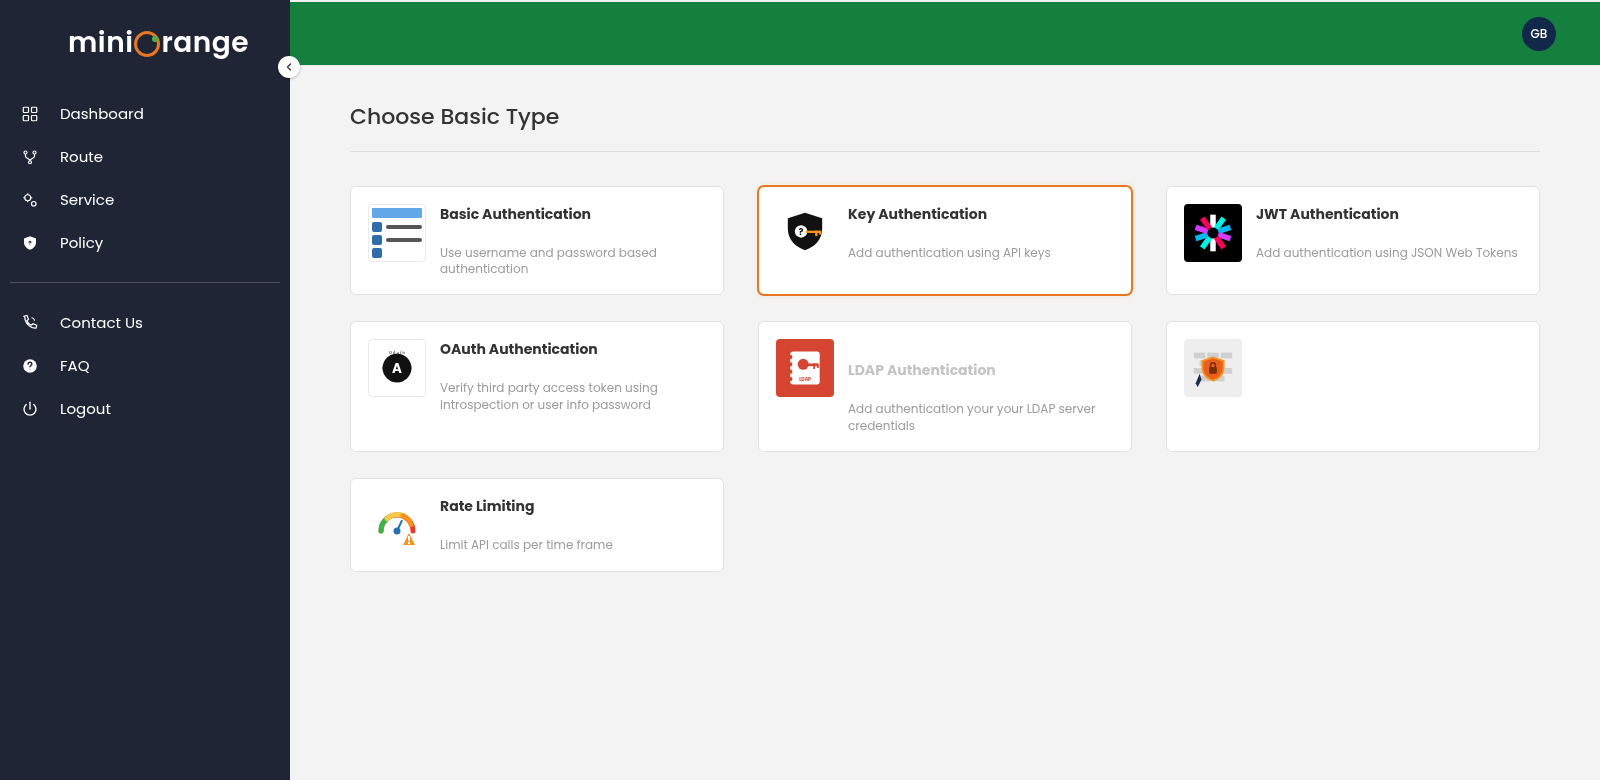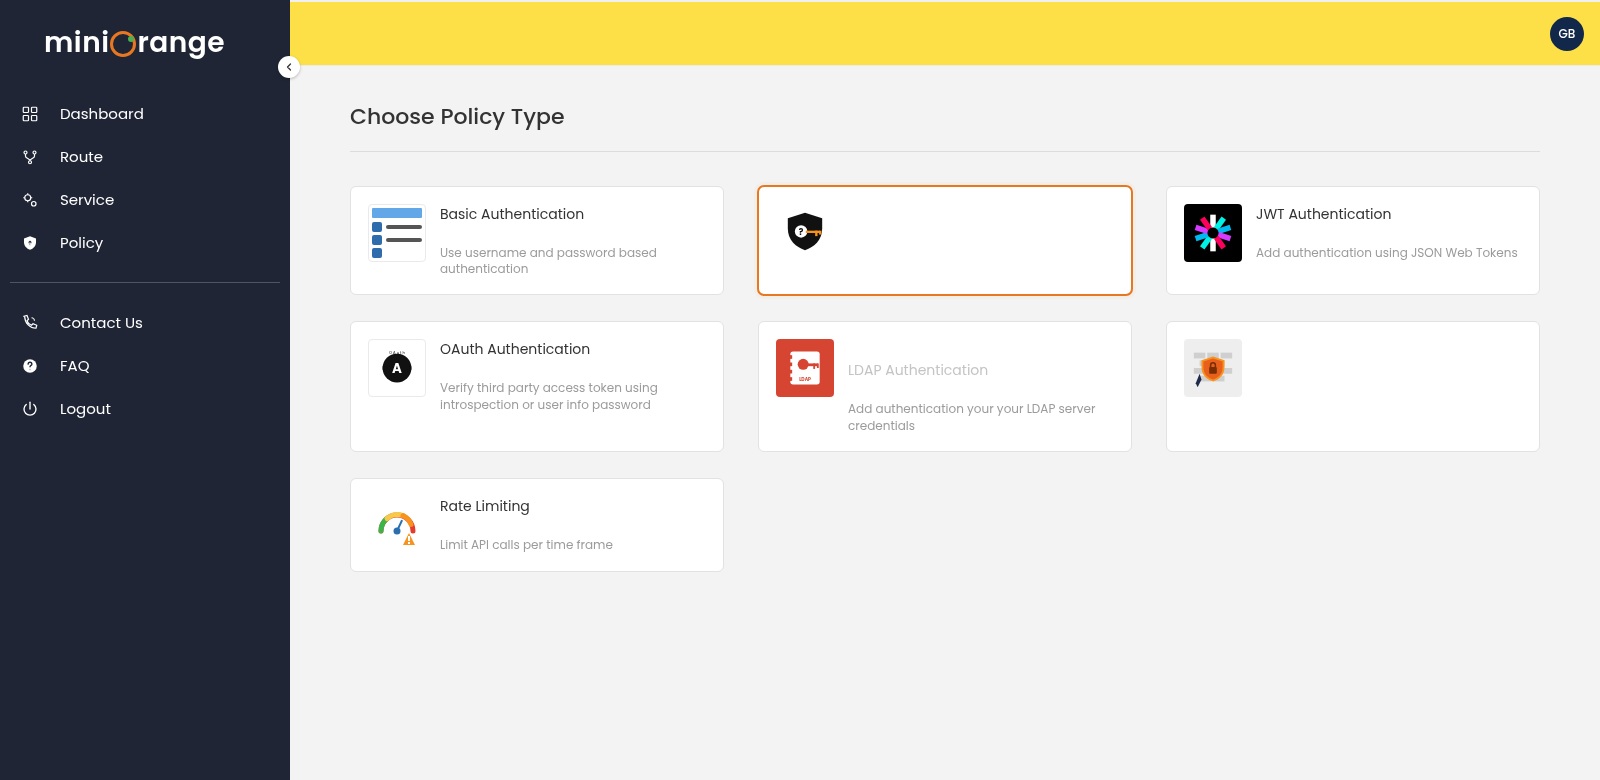--- a/index.html
+++ b/index.html
@@ -12,40 +12,40 @@
     --card-border:#e2e2e2;
     --highlight:#e87722;
     --hr:#dcdcdc;
     --avatar-bg:#11284b;
   }
   *{box-sizing:border-box;font-family:Poppins, "Segoe UI", Arial, sans-serif;}
   html,body{margin:0;padding:0;height:100%;}
   body{display:flex;min-height:100vh;background:#fff;}
   
   .sidebar{width:290px;background:var(--sidebar-bg);color:#fff;display:flex;flex-direction:column;position:relative;flex-shrink:0;}
-  .logo{padding:22px 24px 28px 44px;font-size:28px;font-weight:600;letter-spacing:0.5px;}
+  .logo{padding:22px 24px 28px 68px;font-size:28px;font-weight:600;letter-spacing:0.5px;}
   .logo .o{display:inline-flex;width:26px;height:26px;border:3px solid #e87722;border-radius:50%;vertical-align:middle;position:relative;margin:0 1px;}
   .logo .o::after{content:"";position:absolute;top:2px;right:-1px;width:6px;height:6px;background:#4caf50;border-radius:50%;}
   .nav{padding:0 12px;}
   .nav-item{display:flex;align-items:center;gap:20px;padding:10px 8px;cursor:pointer;font-size:15px;border-radius:6px;}
   .nav-item .icon{width:20px;display:flex;justify-content:center;align-items:center;}
   .divider{height:1px;background:rgba(255,255,255,0.22);margin:18px 10px;}
   .collapse-btn{position:absolute;right:-10px;top:56px;width:22px;height:22px;background:#fff;border-radius:50%;display:flex;align-items:center;justify-content:center;color:#333;cursor:pointer;box-shadow:0 1px 3px rgba(0,0,0,.25);}
   
   .main{flex:1;display:flex;flex-direction:column;min-width:0;}
-  .topbar{height:66px;background:#fde047;border-top:2px solid #f0f0f0;border-bottom:1px solid #eaeaea;display:flex;align-items:center;justify-content:flex-end;padding:0 16px;}
+  .topbar{height:66px;background:#15803d;border-top:2px solid #f0f0f0;border-bottom:1px solid #eaeaea;display:flex;align-items:center;justify-content:flex-end;padding:0 44px;}
   .avatar{width:34px;height:34px;border-radius:50%;background:var(--avatar-bg);color:#fff;font-size:12px;display:flex;align-items:center;justify-content:center;cursor:pointer;font-weight:500;}
   .content{flex:1;background:var(--page-bg);padding:34px 60px;}
   h1{font-size:22px;font-weight:500;color:#333;margin:0 0 18px;}
   hr.rule{border:none;border-top:1px solid var(--hr);margin:0 0 34px;}
   .grid{display:grid;grid-template-columns:repeat(3, minmax(0,1fr));gap:26px 34px;}
   .card{background:var(--card-bg);border:1px solid var(--card-border);border-radius:6px;padding:17px;display:flex;gap:14px;min-height:94px;cursor:pointer;}
   .card.selected{outline:2px solid var(--highlight);outline-offset:-1px;box-shadow:0 0 0 4px rgba(232,119,34,0.04);}
   .card .thumb{width:58px;height:58px;border-radius:4px;flex-shrink:0;overflow:hidden;display:flex;align-items:center;justify-content:center;}
-  .card .info .title{font-size:14px;font-weight:400;color:#333;margin:0 0 2px;}
+  .card .info .title{font-size:14px;font-weight:700;color:#333;margin:0 0 2px;}
   .card .info .desc{font-size:12px;color:var(--text-grey);line-height:1.35;margin-top:20px;}
   .card.muted .title{color:#c4c4c4;margin-top:21px;}
   
   
   .thumb.basic{background:#fff;border:1px solid #eaeaea;padding:3px;display:block;}
   .thumb.basic .bar{height:10px;background:#62a8e8;border-radius:1px;margin-bottom:4px;}
   .thumb.basic .row{display:flex;gap:4px;margin-bottom:3px;align-items:center;}
   .thumb.basic .sq{width:10px;height:10px;background:#2f6cab;border-radius:2px;}
   .thumb.basic .line{height:4px;flex:1;background:#555;border-radius:2px;}
   
@@ -160,21 +160,21 @@
 </aside>
 
 <div class="main">
   <header class="topbar">
     <div class="avatar">
       <span>GB</span>
     </div>
   </header>
 
   <section class="content">
-    <h1>Choose Policy Type</h1>
+    <h1>Choose Basic Type</h1>
     <hr class="rule">
 
     <div class="grid">
 
       <div class="card">
         <div class="thumb basic">
           <div class="bar"></div>
           <div class="row">
               <div class="sq"></div>
               <div class="line"></div>
@@ -196,20 +196,24 @@
       <div class="card selected">
         <div class="thumb key">
           <svg viewBox="0 0 64 64">
               <path d="M32 6l22 7v13c0 15-10 24-22 28C20 50 10 41 10 26V13l22-7z" fill="#111"></path>
               <circle cx="27" cy="30" r="8" fill="#fff"></circle>
               <text x="27" y="34" font-size="11" text-anchor="middle" fill="#111" font-weight="bold">?</text>
               <rect x="33" y="29" width="18" height="3" fill="#f7931e"></rect>
               <rect x="45" y="29" width="3" height="7" fill="#f7931e"></rect>
               <rect x="50" y="29" width="3" height="5" fill="#f7931e"></rect>
             </svg>
+        </div>
+        <div class="info">
+          <div class="title">Key Authentication</div>
+          <div class="desc">Add authentication using API keys</div>
         </div>
       </div>
 
       <div class="card">
         <div class="thumb jwt">
           <svg viewBox="0 0 48 48">
             <g transform="translate(24 24)">
               <rect x="-3" y="-20" width="6" height="14" fill="#fff"></rect>
               <rect x="-3" y="6" width="6" height="14" fill="#fff"></rect>
               <rect x="-3" y="-20" width="6" height="14" fill="#00f2e6" transform="rotate(36)"></rect>

